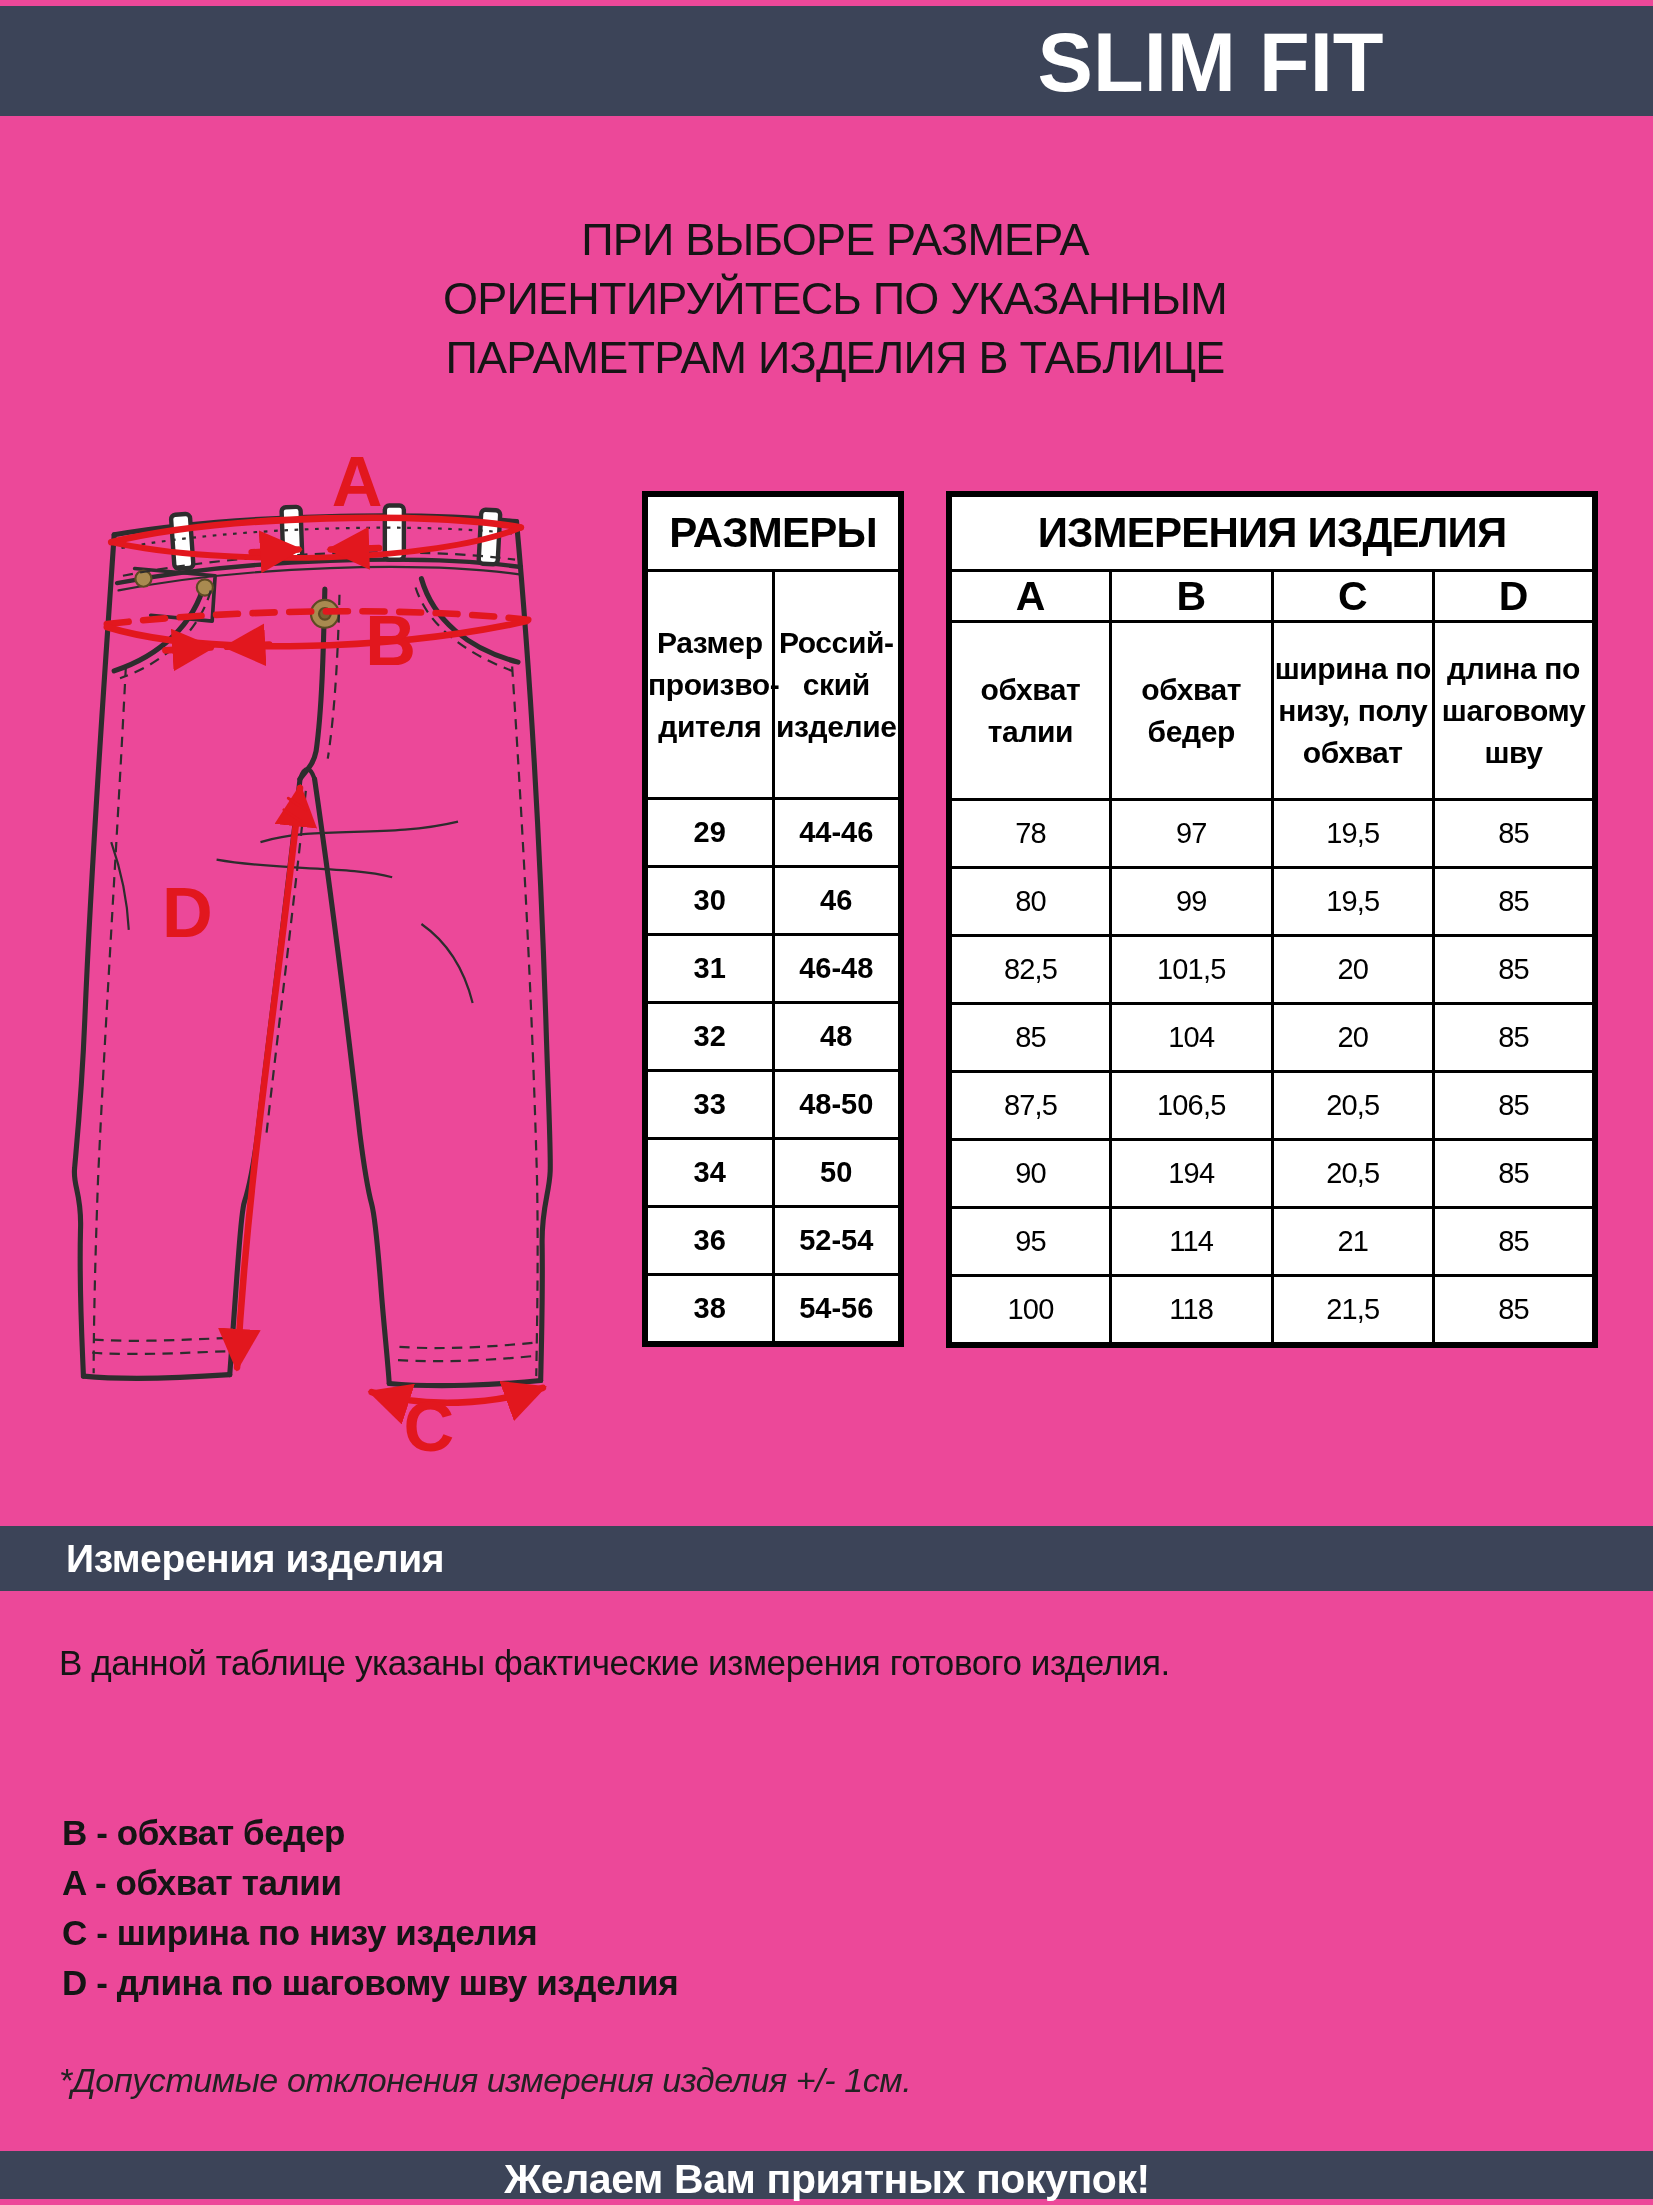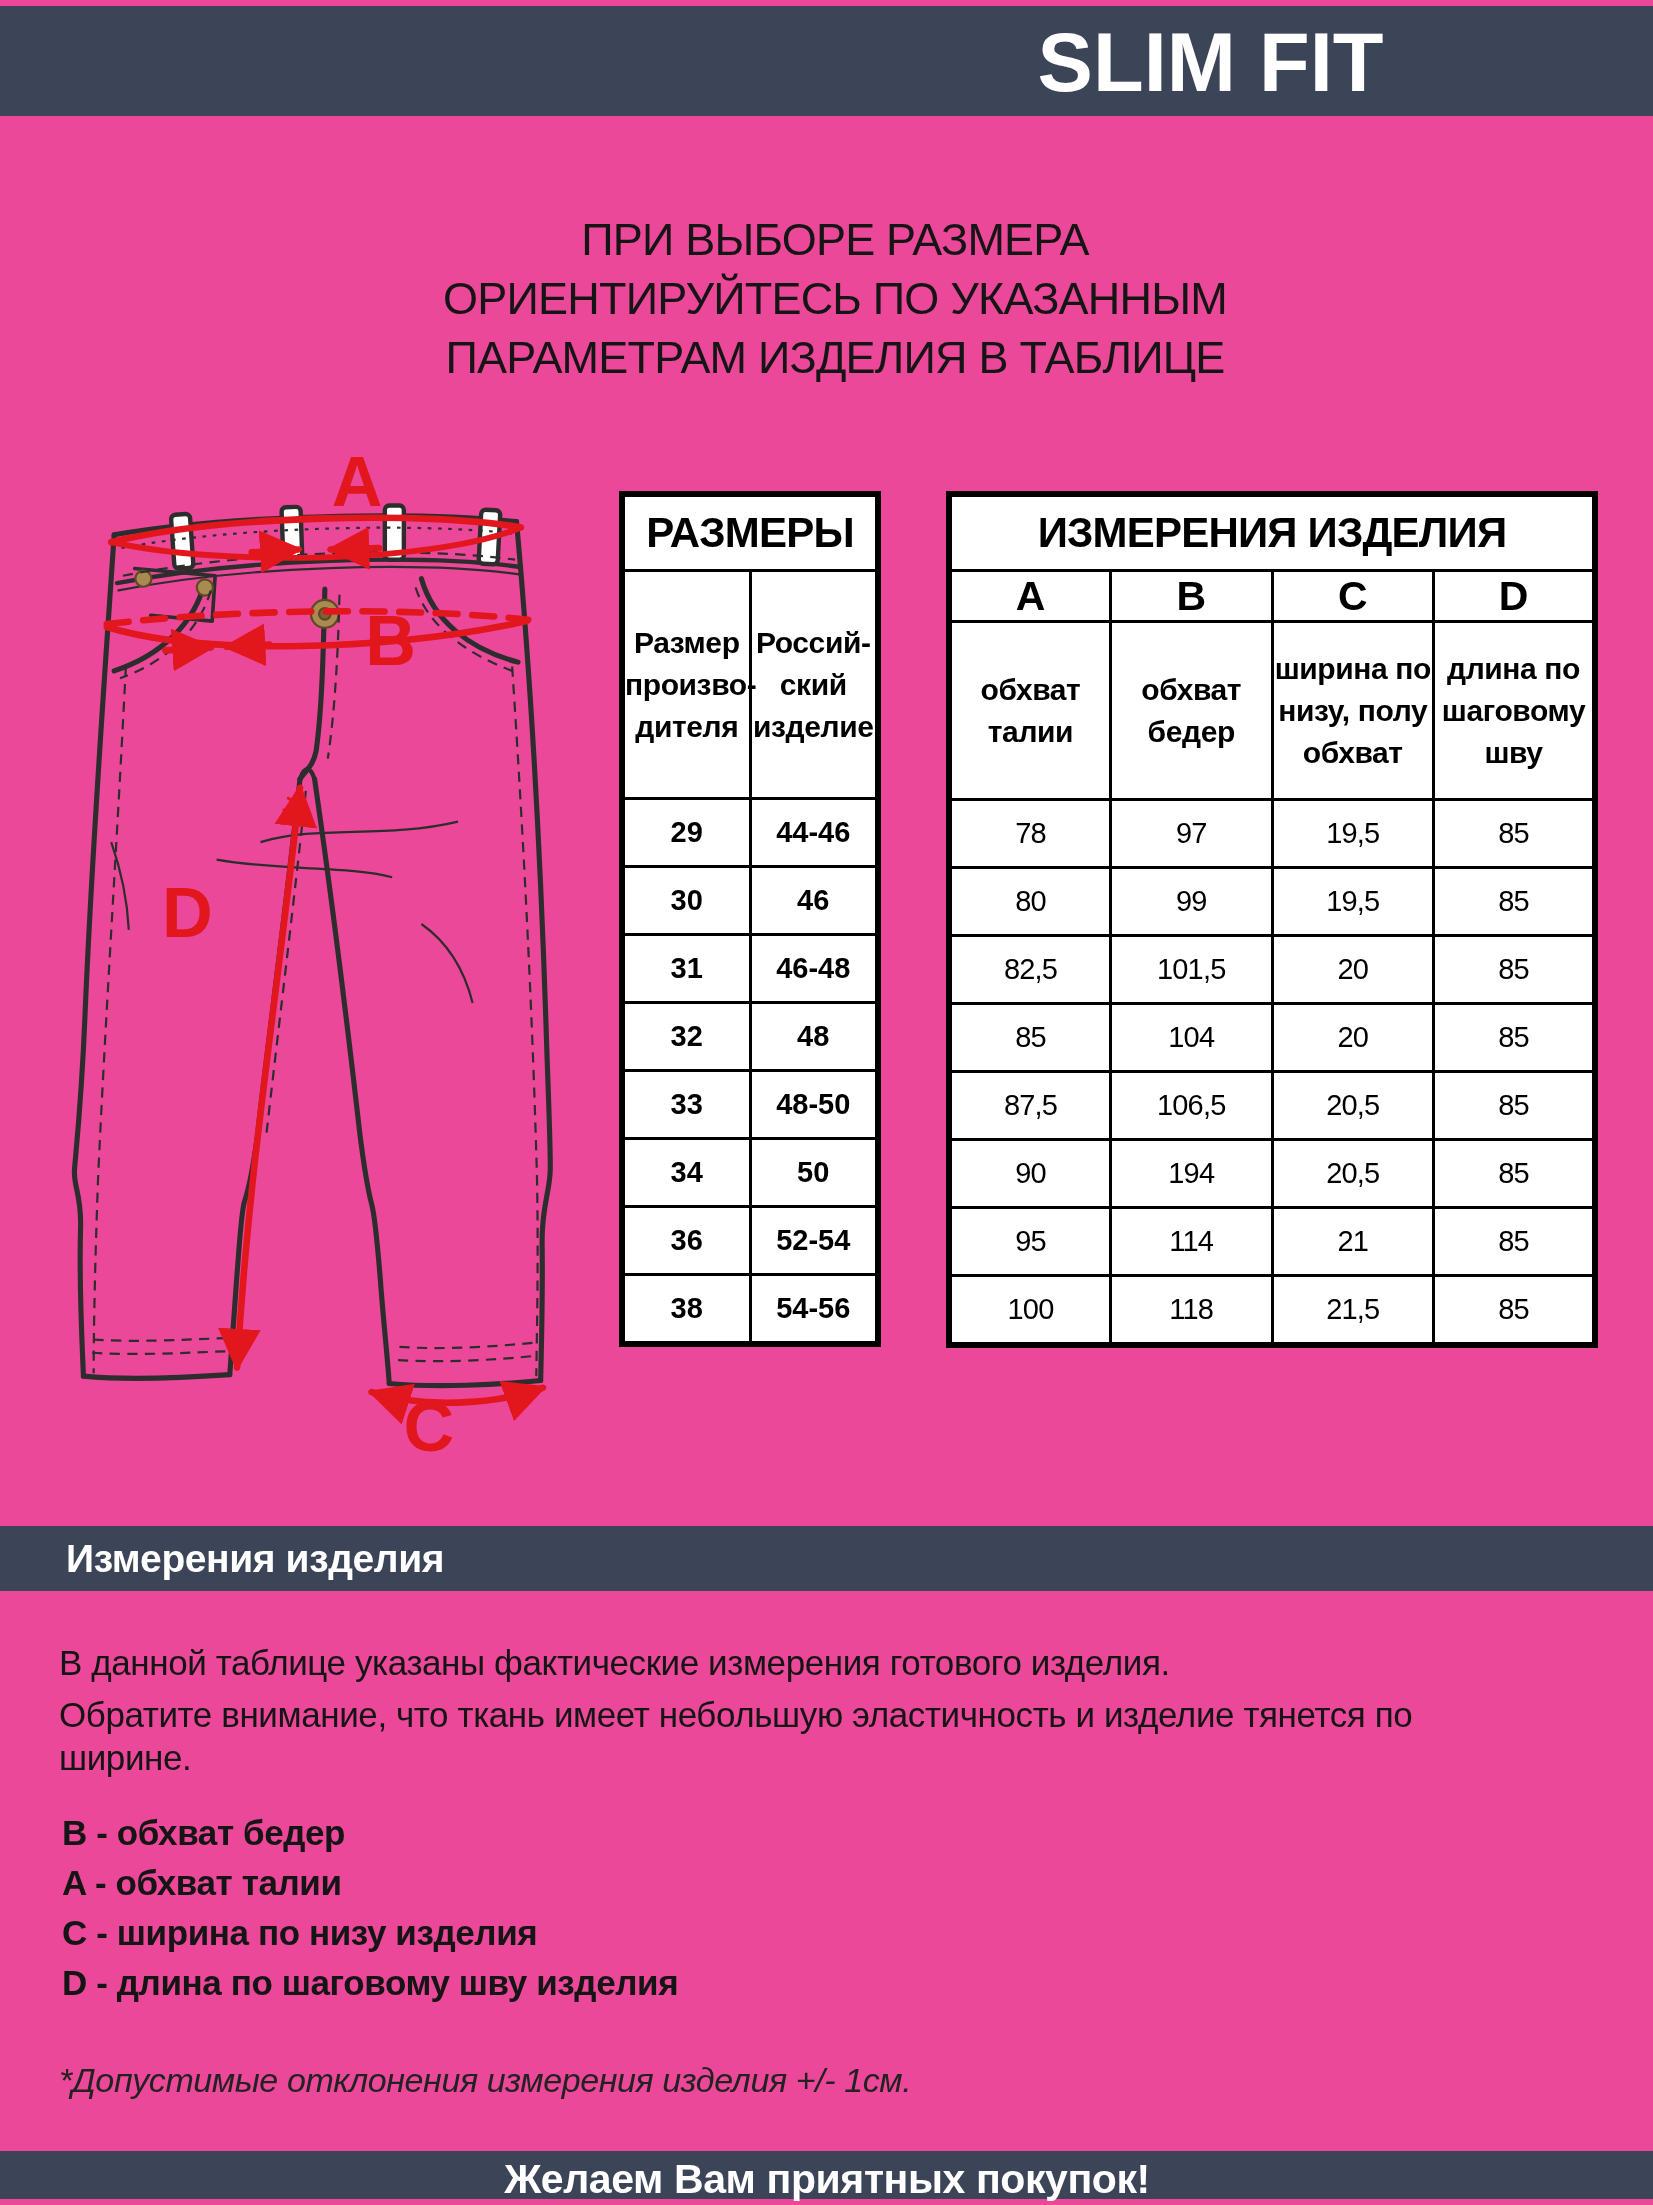--- a/index.html
+++ b/index.html
@@ -18,21 +18,21 @@
     position:absolute;top:210px;left:8px;width:1654px;text-align:center;
     font-size:45px;font-weight:normal;line-height:59px;color:#151515;letter-spacing:-0.8px;
   }
   
   .figure{position:absolute;left:41px;top:432px;width:556px;height:1025px;}
   .figure svg{width:100%;height:100%;display:block;}
   .fig-label{font-family:"Liberation Sans",sans-serif;font-weight:bold;font-size:96px;fill:#e2171e;text-anchor:middle;}
   
   .tbl{position:absolute;border-collapse:collapse;table-layout:fixed;background:#fff;border:6.8px solid #000;}
   .tbl th,.tbl td{border:3.8px solid #000;text-align:center;vertical-align:middle;padding:0;color:#000;}
-  .tbl-left{left:619px;top:491px;width:262px;}
+  .tbl-left{left:642px;top:491px;width:262px;}
   .tbl-right{left:946px;top:491px;width:652px;}
   .row-title th{height:72px;font-size:42px;font-weight:bold;letter-spacing:-0.8px;}
   .row-letters th{height:48px;font-size:41px;font-weight:bold;}
   .row-desc th{height:225px;}
   .row-mdesc th{height:175px;}
   .desc{font-size:30px;font-weight:bold;line-height:42px;white-space:pre-line;letter-spacing:-0.4px;}
   .tbl tbody td{height:65px;font-size:29px;}
   td.strong{font-weight:bold;font-size:41px;}
   td.val{font-weight:normal;letter-spacing:-0.8px;}
   
@@ -280,21 +280,20 @@
     <td class="val">85</td>
   </tr>
 </tbody>
   </table>
 
   <div class="bar bar-section">
     <div class="section-title">Измерения изделия</div>
   </div>
 
   <div class="note-p1">В данной таблице указаны фактические измерения готового изделия.</div>
-  <div class="note-p2">Обратите внимание, что ткань имеет небольшую эластичность и изделие тянется по ширине.</div>
 
   <div class="legend">
     <div class="legend-item">B - обхват бедер</div>
     <div class="legend-item">A - обхват талии</div>
     <div class="legend-item">C - ширина по низу изделия</div>
     <div class="legend-item">D - длина по шаговому шву изделия</div>
   </div>
 
   <div class="footnote">*Допустимые отклонения измерения изделия +/- 1см.</div>
 

